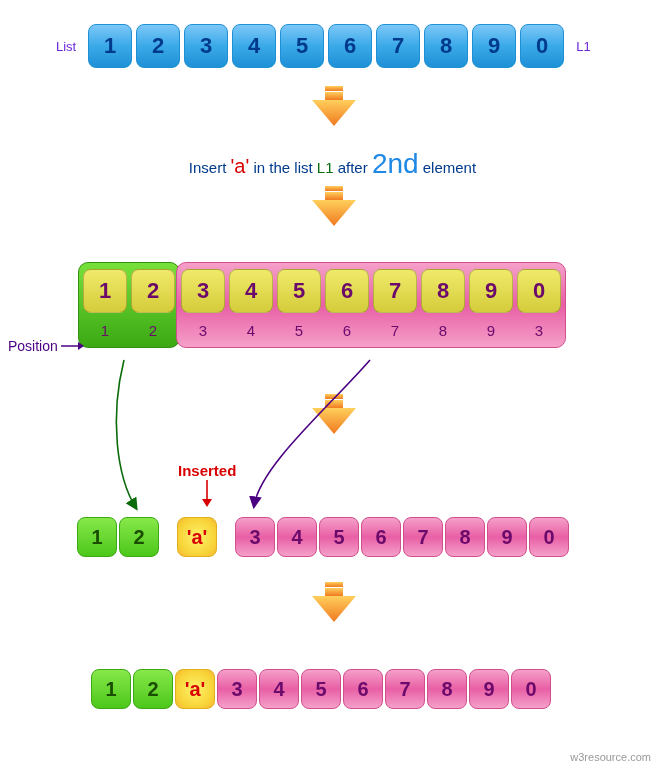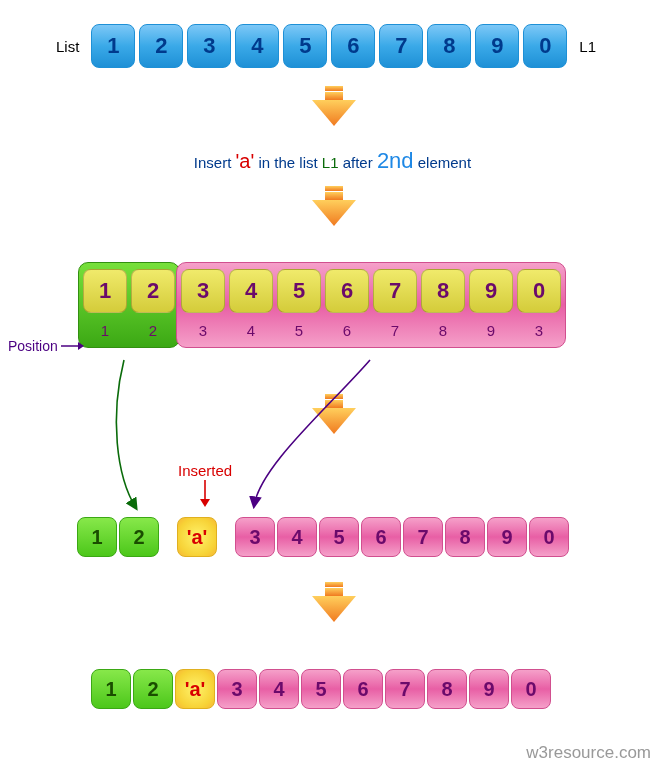--- a/index.html
+++ b/index.html
@@ -27,21 +27,21 @@
     margin: 1px;
     border: 1px solid rgba(0,0,0,0.2);
   }
   .blue { background: linear-gradient(180deg, #7dc8f7 0%, #3aa9e8 50%, #1e90d6 100%); color: #003a8c; border-color:#1e90d6;}
   .green { background: linear-gradient(180deg, #87e84a 0%, #4cc71a 100%); color: #1a4d00; border-color:#3ba814;}
   .pink { background: linear-gradient(180deg, #f5a0c9 0%, #e85fa5 50%, #f5a0c9 100%); color: #6b0a6b; border-color:#d14f8f;}
   .yellow { background: radial-gradient(circle, #fff36b 0%, #f7d236 70%, #f7b436 100%); color: #d80000; border-color:#e0b020;}
   
   .row { display: flex; align-items: center; }
   
-  .label-blue { color: #000000; font-size: 15px; }
+  .label-blue { color: #6d28d9; font-size: 13px; }
   .label-green { color: #0a6b0a; }
   .arrow-svg { display:block; margin: 0 auto; }
   
   .container-green {
     background: linear-gradient(180deg, #77e03a 0%, #3ba814 100%);
     border-radius: 10px;
     padding: 4px 2px 2px 2px;
     border: 1px solid #329010;
   }
   .container-pink {
@@ -58,21 +58,21 @@
   .pos-cell {
     width: 44px; height: 30px;
     display:inline-flex; align-items:center; justify-content:center;
     font-size: 15px; color:#6b0a6b;
     margin: 0 2px;
   }
   
   .footer {
     position: absolute;
     bottom: 8px; right: 14px;
-    font-size: 17px; color: #999;
+    font-size: 11px; color: #999;
   }
 </style>
 </head>
 <body>
 
 <div style="position:absolute; top:22px; left:56px; display:flex; align-items:center;">
   <span class="label-blue" style="margin-right:10px;">List</span>
   <div class="row" id="list1">
       <div class="cell blue">1</div>
       <div class="cell blue">2</div>
@@ -96,21 +96,21 @@
           <stop offset="1" stop-color="#f07a20"></stop>
         </linearGradient>
       </defs>
     <rect x="19" y="2" width="18" height="5" fill="url(#g1)"></rect>
     <rect x="19" y="8" width="18" height="8" fill="url(#g1)"></rect>
     <polygon points="6,16 50,16 28,42" fill="url(#g1)"></polygon>
   </svg>
 </div>
 
 <div style="position:absolute; top:148px; left:0; width:665px; text-align:center; font-size:15px; color:#003a8c;">
-  <span>Insert </span><span style="color:#d80000; font-size:20px;">'a'</span><span> in the list </span><span class="label-green">L1</span><span> after </span><span style="color:#1e88e5; font-size:22px;">2nd</span><span> element</span>
+  <span>Insert </span><span style="color:#d80000; font-size:20px;">'a'</span><span> in the list </span><span class="label-green">L1</span><span> after </span><span style="color:#1e88e5; font-size:28px;">2nd</span><span> element</span>
 </div>
 
 <div style="position:absolute; top:184px; left:306px;">
   <svg class="arrow-svg" width="56" height="44">
     <rect x="19" y="2" width="18" height="5" fill="url(#g1)"></rect>
     <rect x="19" y="8" width="18" height="8" fill="url(#g1)"></rect>
     <polygon points="6,16 50,16 28,42" fill="url(#g1)"></polygon>
   </svg>
 </div>
 
@@ -174,21 +174,21 @@
         <polygon points="0,0 8,4 0,8" fill="#4b0082"></polygon>
       </marker>
     <marker id="ah-red" markerWidth="8" markerHeight="8" refX="6" refY="4" orient="auto">
         <polygon points="0,0 8,4 0,8" fill="#d80000"></polygon>
       </marker>
   </defs>
   <path d="M 124 4 C 110 60, 116 120, 136 152" stroke="#0a6b0a" stroke-width="1.6" fill="none" marker-end="url(#ah-green)"></path>
   <path d="M 370 4 C 330 50, 260 110, 254 150" stroke="#4b0082" stroke-width="1.6" fill="none" marker-end="url(#ah-purple)"></path>
 </svg>
 
-<div style="position:absolute; top:462px; left:178px; text-align:center; color:#d80000; font-size:15px;">
+<div style="position:absolute; top:462px; left:178px; text-align:center; color:#d80000; font-size:15px;font-weight:bold;">
   <div>Inserted</div>
   <svg width="16" height="28">
     <line x1="8" y1="1" x2="8" y2="20" stroke="#d80000" stroke-width="1.6"></line>
     <polygon points="3,20 13,20 8,28" fill="#d80000"></polygon>
   </svg>
 </div>
 
 <div style="position:absolute; top:516px; left:76px; display:flex; align-items:center;">
   <div class="row" id="res1-green">
       <div class="cell-sm green">1</div>

